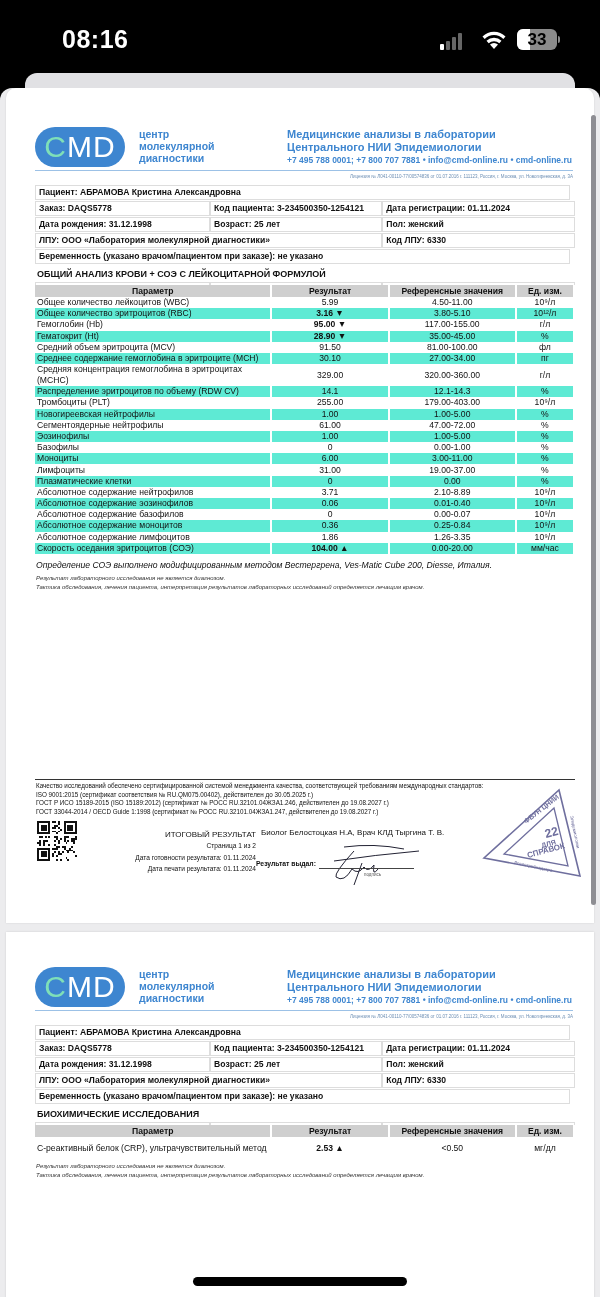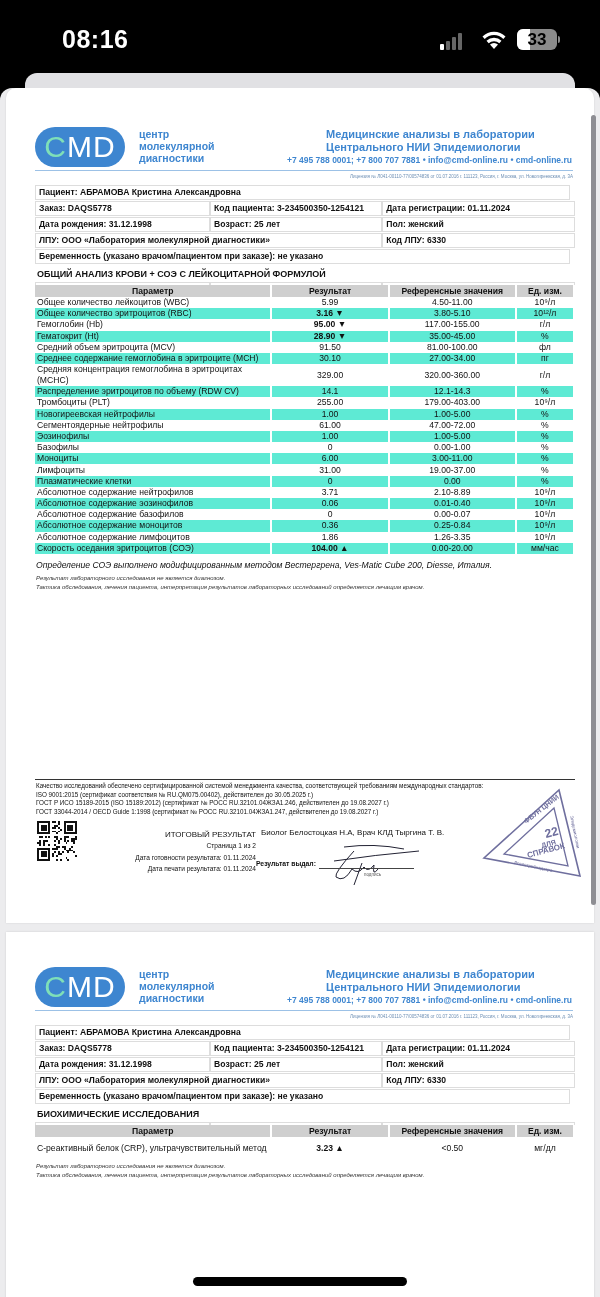--- a/index.html
+++ b/index.html
@@ -26,21 +26,21 @@
   .page1 { top: 0; height: 835px; border-radius: 10px 10px 0 0; }
   .page2 { top: 844px; height: 400px; }
 
   .scrollbar { position: absolute; left: 591px; top: 27px; width: 5px; height: 790px; background: #8e8e93; border-radius: 3px; }
 
   
   .hdr { position: absolute; left: 29px; width: 538px; height: 60px; }
   .logo { position: absolute; left: 0; top: 0; width: 90px; height: 40px; border-radius: 20px; background: #3e86d0; color: #fff; font-size: 30px; font-weight: 400; display: flex; align-items: center; justify-content: center; letter-spacing: 1px; }
   .logo .c { color: #7fe0b8; }
   .logo-text { position: absolute; left: 104px; top: 1px; color: #3e86d0; font-size: 10.5px; font-weight: 700; line-height: 12px; }
-  .hdr-title { position: absolute; left: 252px; top: 1px; color: #3e86d0; font-size: 11px; font-weight: 700; line-height: 13px; margin-left: 39px; }
+  .hdr-title { position: absolute; left: 252px; top: 1px; color: #3e86d0; font-size: 11px; font-weight: 700; line-height: 13px; }
   .hdr-contacts { position: absolute; left: 252px; top: 28px; color: #3e86d0; font-size: 8.5px; font-weight: 700; white-space: nowrap; }
   .hdr-line { position: absolute; left: 0; top: 43px; width: 538px; height: 1px; background: #9cc1e6; }
   .hdr-license { position: absolute; right: 0; top: 47px; color: #6d8fb4; font-size: 4.5px; white-space: nowrap; }
 
   
   .info { position: absolute; left: 29px; width: 540px; font-size: 8.6px; font-weight: 700; }
   .irow { display: flex; height: 15px; margin-bottom: 1px; }
   .icell { border: 1px solid #ddd; padding: 0 3px; line-height: 13px; white-space: nowrap; overflow: hidden; }
   .c1 { width: 178px; } .c2 { width: 175px; } .c3 { width: 196px; }
   .c12 { width: 353px; } .cfull { width: 535px; }
@@ -484,21 +484,21 @@
           <tr>
         <th>Параметр</th>
         <th class="r">Результат</th>
         <th class="ref">Референсные значения</th>
         <th class="u">Ед. изм.</th>
       </tr>
         </thead>
       <tbody>
           <tr>
             <td class="p" style="height: 22px; line-height: 10px;">С-реактивный белок (CRP), ультрачувствительный метод</td>
-            <td class="r bold" style="height: 22px;">3.23 ▲</td>
+            <td class="r bold" style="height: 22px;">2.53 ▲</td>
             <td class="ref" style="height: 22px;">&lt;0.50</td>
             <td class="u" style="height: 22px;">мг/дл</td>
           </tr>
         </tbody>
     </table>
 
     <div class="note-small" style="top:230px">
       <div>Результат лабораторного исследования не является диагнозом.</div>
         <div>Тактика обследования, лечения пациента, интерпретация результатов лабораторных исследований определяется лечащим врачом.</div>
     </div>

